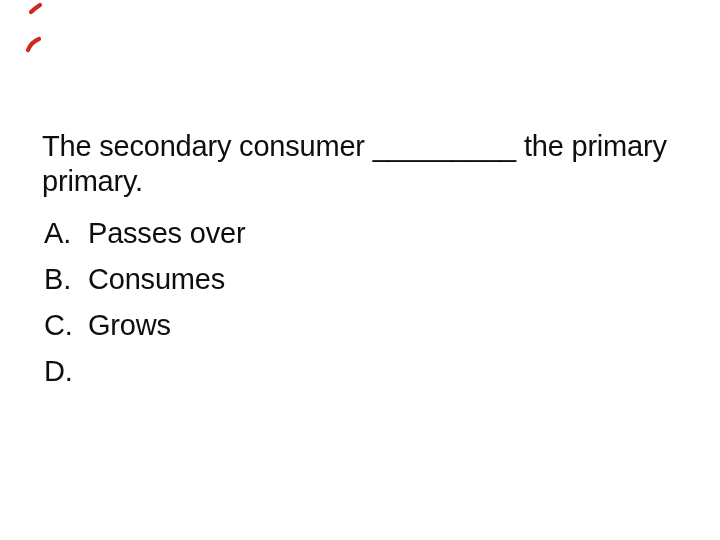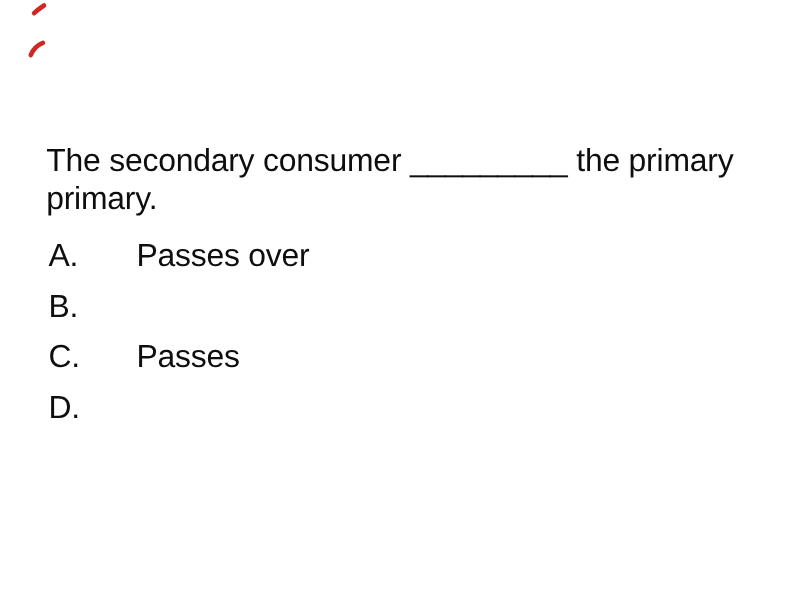--- a/index.html
+++ b/index.html
@@ -56,21 +56,21 @@
   .option-row {
     display: flex;
     height: 46px;
     line-height: 46px;
     align-items: baseline;
   }
   .option-letter {
     flex: 0 0 44px;
     width: 44px;
   }
-  .option-label { white-space: nowrap; margin-left: 36px; }
+  .option-label { white-space: nowrap; }
 </style>
 </head>
 <body>
 
 <div class="slide">
 
   <svg class="red-marks" viewBox="0 0 60 64" aria-hidden="true">
     <path d="M31 12 C34 9 37 7 40 5"></path>
     <path d="M28 50 C30 45 34 41 39 39"></path>
   </svg>
@@ -80,23 +80,24 @@
     <div class="qline">primary.</div>
   </div>
 
   <div class="options">
     <div class="option-row">
       <span class="option-letter">A.</span>
       <span class="option-label">Passes over</span>
     </div>
     <div class="option-row">
       <span class="option-letter">B.</span>
+      <span class="option-label">Consumes</span>
     </div>
     <div class="option-row">
       <span class="option-letter">C.</span>
-      <span class="option-label">Passes</span>
+      <span class="option-label">Grows</span>
     </div>
     <div class="option-row">
       <span class="option-letter">D.</span>
     </div>
   </div>
 
 </div>
 
 </body></html>

